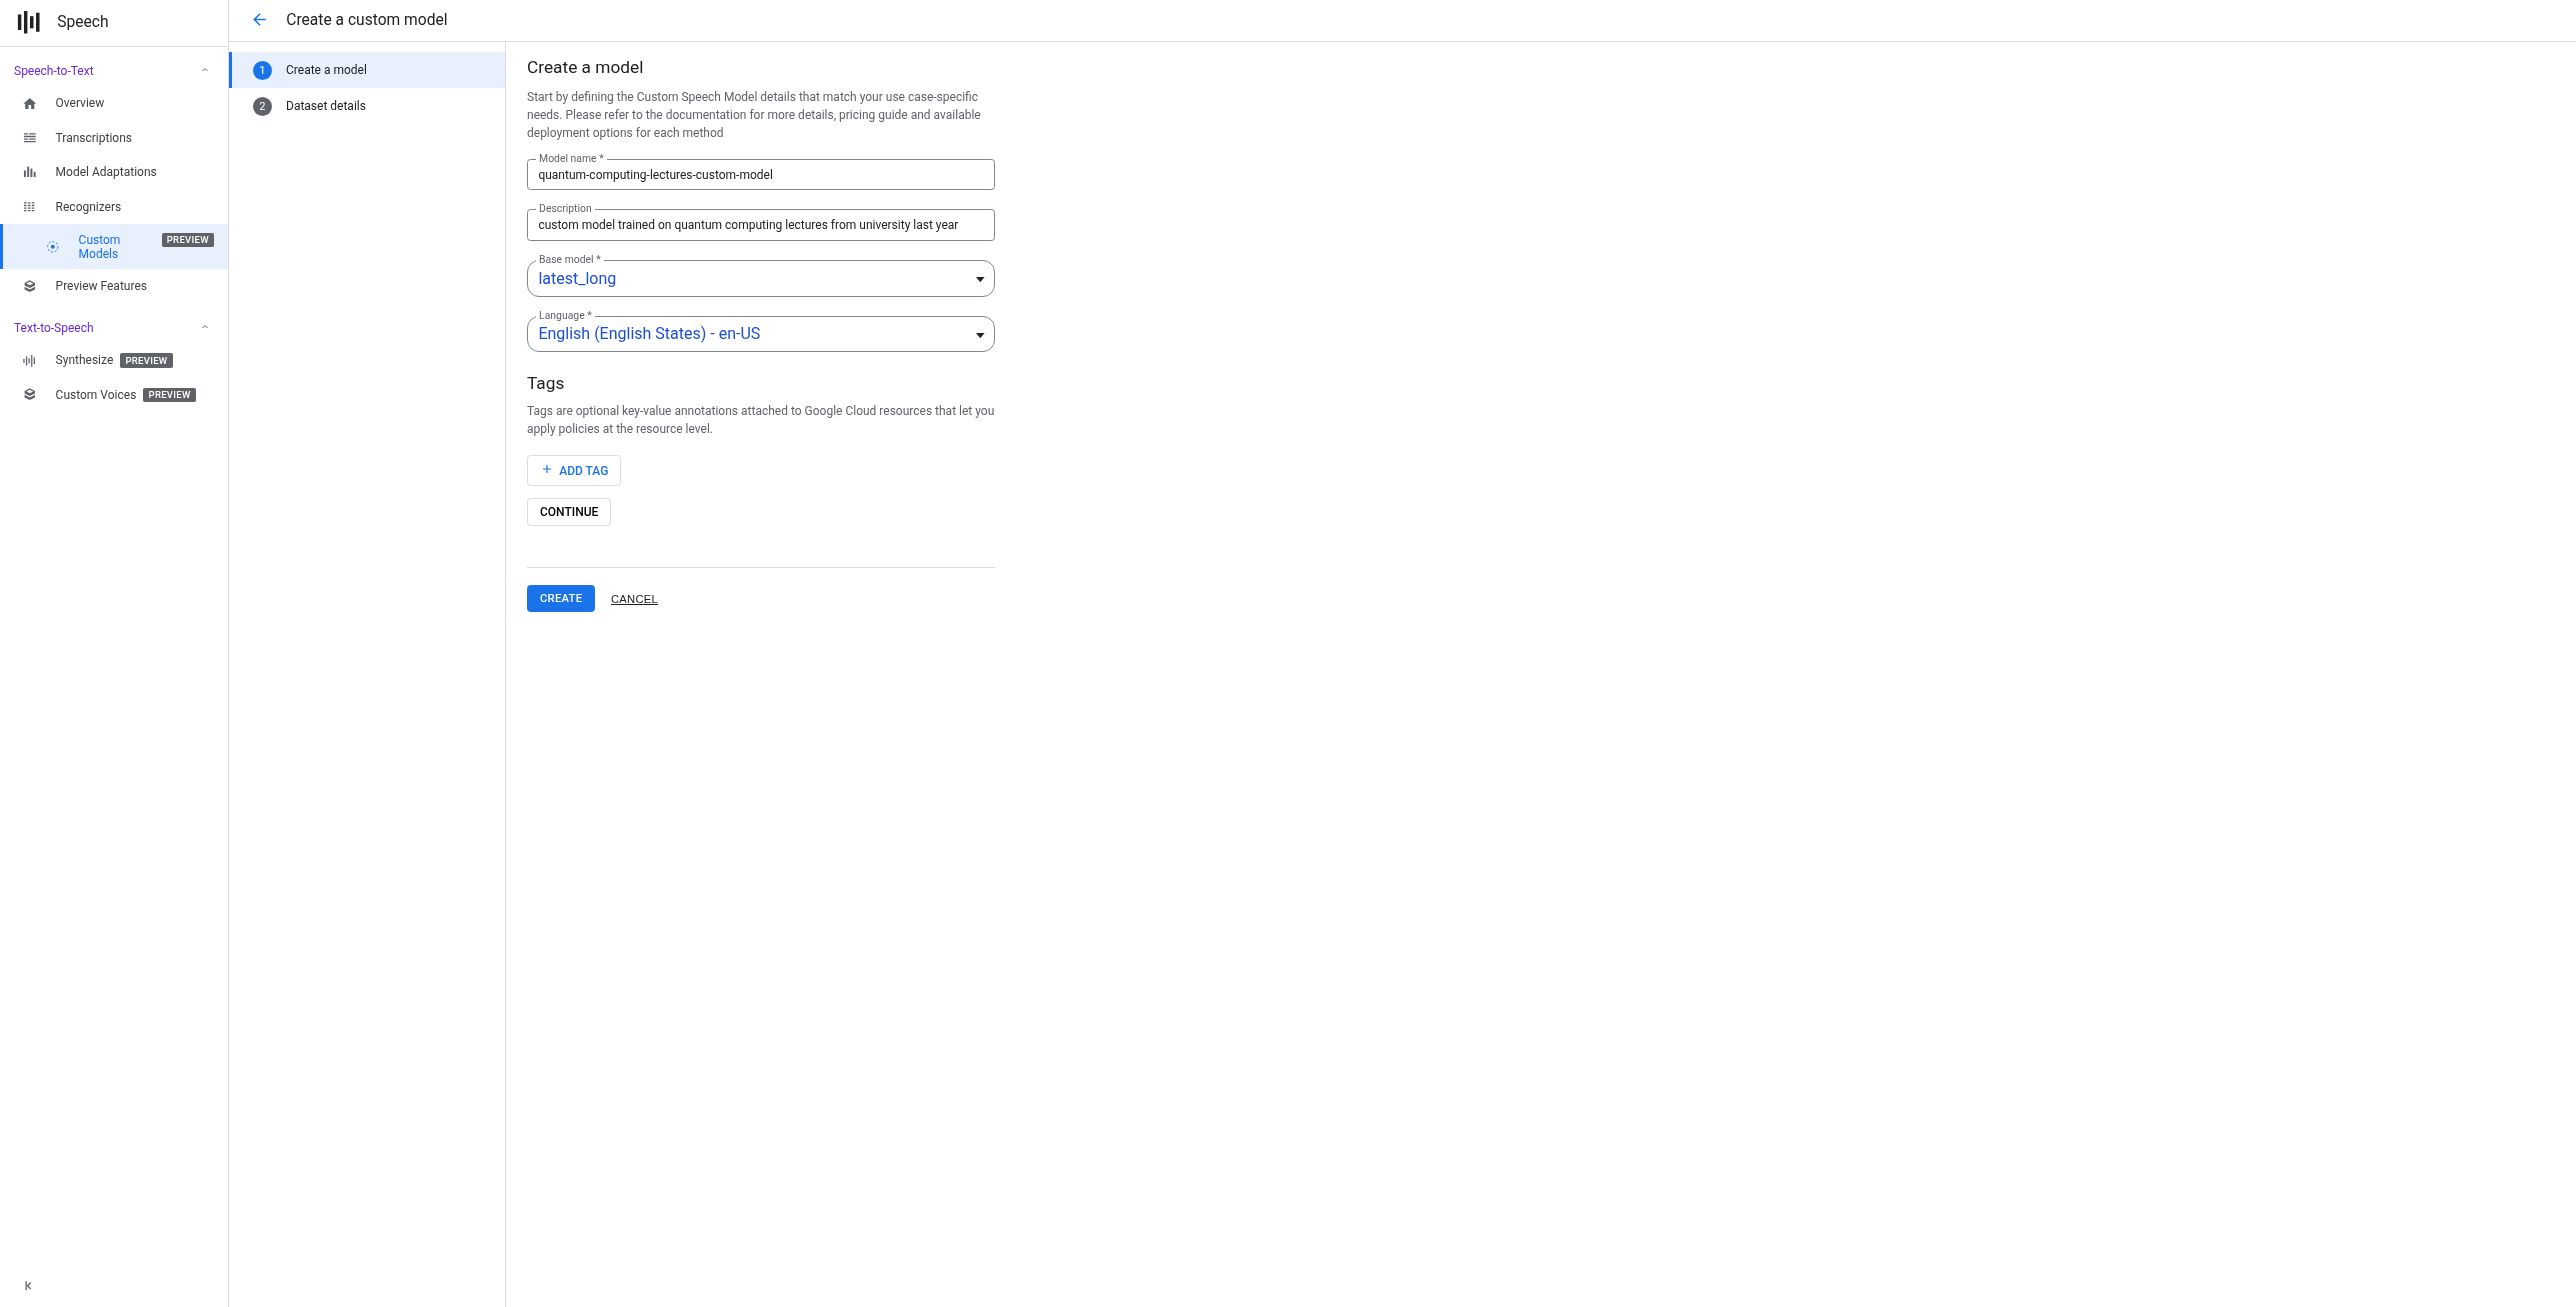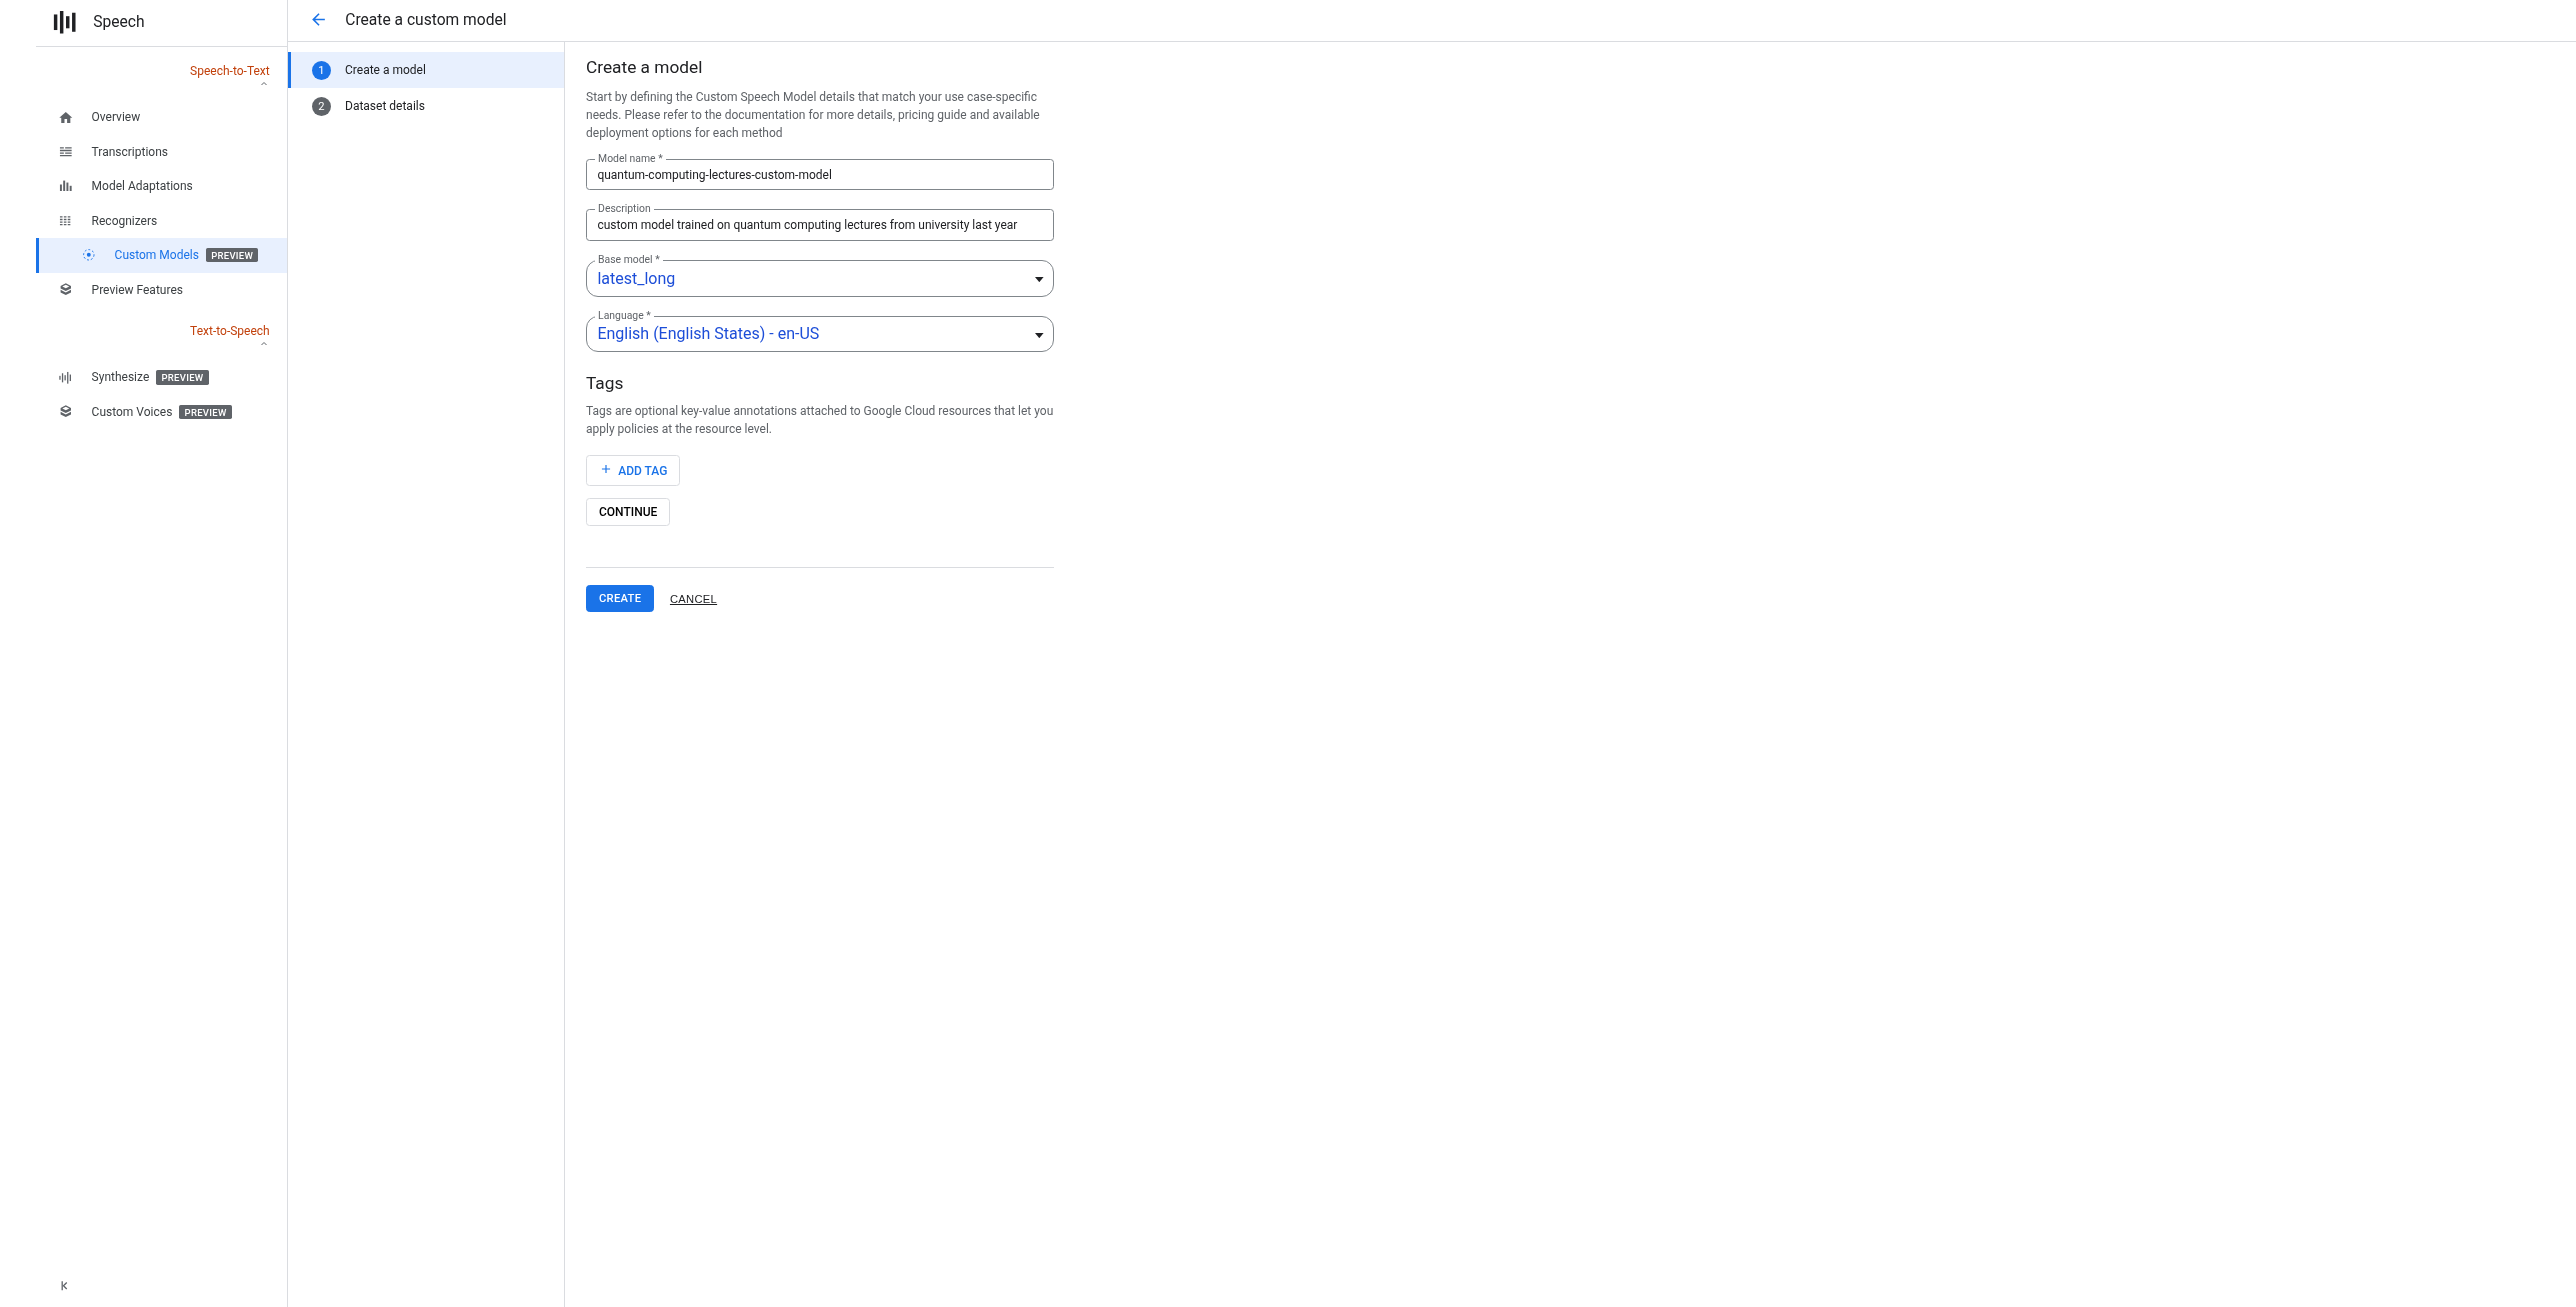--- a/index.html
+++ b/index.html
@@ -1,27 +1,27 @@
 <!DOCTYPE html>
 <html style="font-size:14px"><head>
   <meta charset="utf-8">
   <style>
     * { box-sizing: border-box; margin: 0; padding: 0; }
     body { font-family: 'Google Sans', Roboto, Arial, sans-serif; font-size: 12px; color: #202124; background: #fff; }
     
     .app { display: flex; height: 100vh; }
     
     
-    .sidebar { width: 252px; border-right: 0.9px solid #dadce0; display: flex; flex-direction: column; position: relative; margin-left: 36px; }
+    .sidebar { width: 229px; border-right: 0.9px solid #dadce0; display: flex; flex-direction: column; position: relative; }
     .sidebar-header { display: flex; align-items: center; padding: 11.2px 17.3px 12px 17.3px; border-bottom: 0.9px solid #dadce0; gap: 14px; }
     .sidebar-logo svg { display: block; }
     .sidebar-title { font-size: 15.6px; font-weight: 400; color: #202124; }
     
     .nav-section { padding-top: 10.4px; }
-    .nav-section-header { display: flex; justify-content: space-between; align-items: flex-end; padding: 7px 17.3px 7px 14px; cursor: pointer; font-size: 12px; color: #c2410c; flex-direction: column; }
+    .nav-section-header { display: flex; justify-content: space-between; align-items: flex-start; padding: 7px 17.3px 7px 14px; cursor: pointer; font-size: 12px; color: #6d28d9; }
     .nav-items { }
     .nav-item { display: flex; align-items: center; padding: 8.6px 14px 8.6px 21px; gap: 17.3px; cursor: pointer; font-size: 12px; color: #3c4043; position: relative; }
     .nav-item.active { background: #e8f0fe; color: #1a73e8; padding-left: 44px; }
     .nav-item.active::before { content: ""; position: absolute; left: 0; top: 0; bottom: 0; width: 2.6px; background: #1a73e8; }
     .nav-item .icon { width: 17.3px; height: 17.3px; display: flex; align-items: center; justify-content: center; flex-shrink: 0; }
     .nav-item-label { display: flex; align-items: flex-start; gap: 7px; }
     .preview-badge { background: #5f6368; color: #fff; font-size: 9.5px; padding: 1.7px 5.2px; border-radius: 1.7px; font-weight: 500; letter-spacing: 0.3px; }
     
     .sidebar-collapse { position: absolute; bottom: 10.4px; left: 21px; cursor: pointer; }
     

